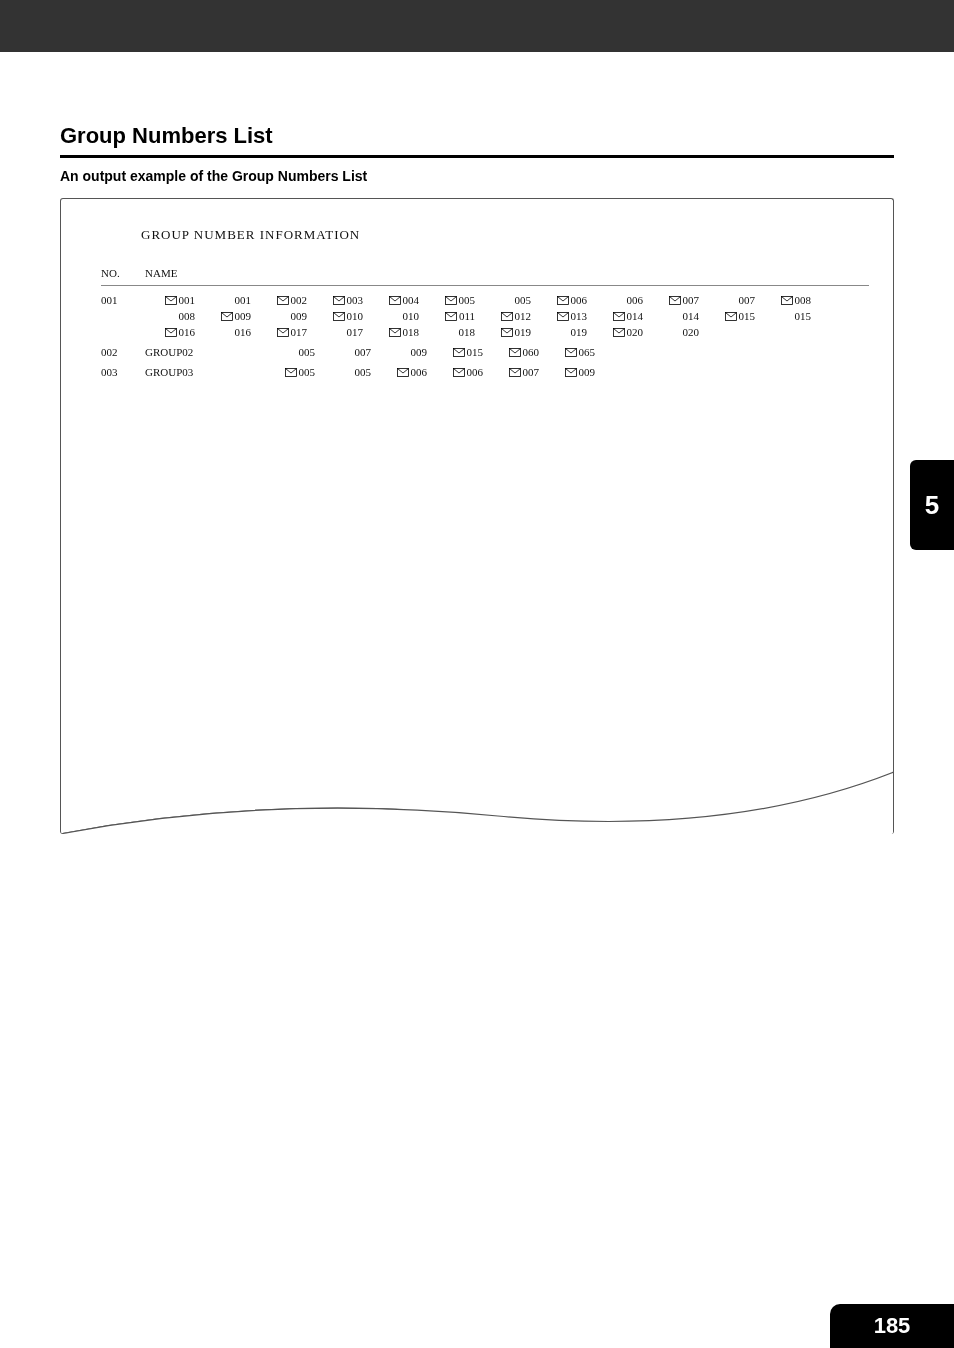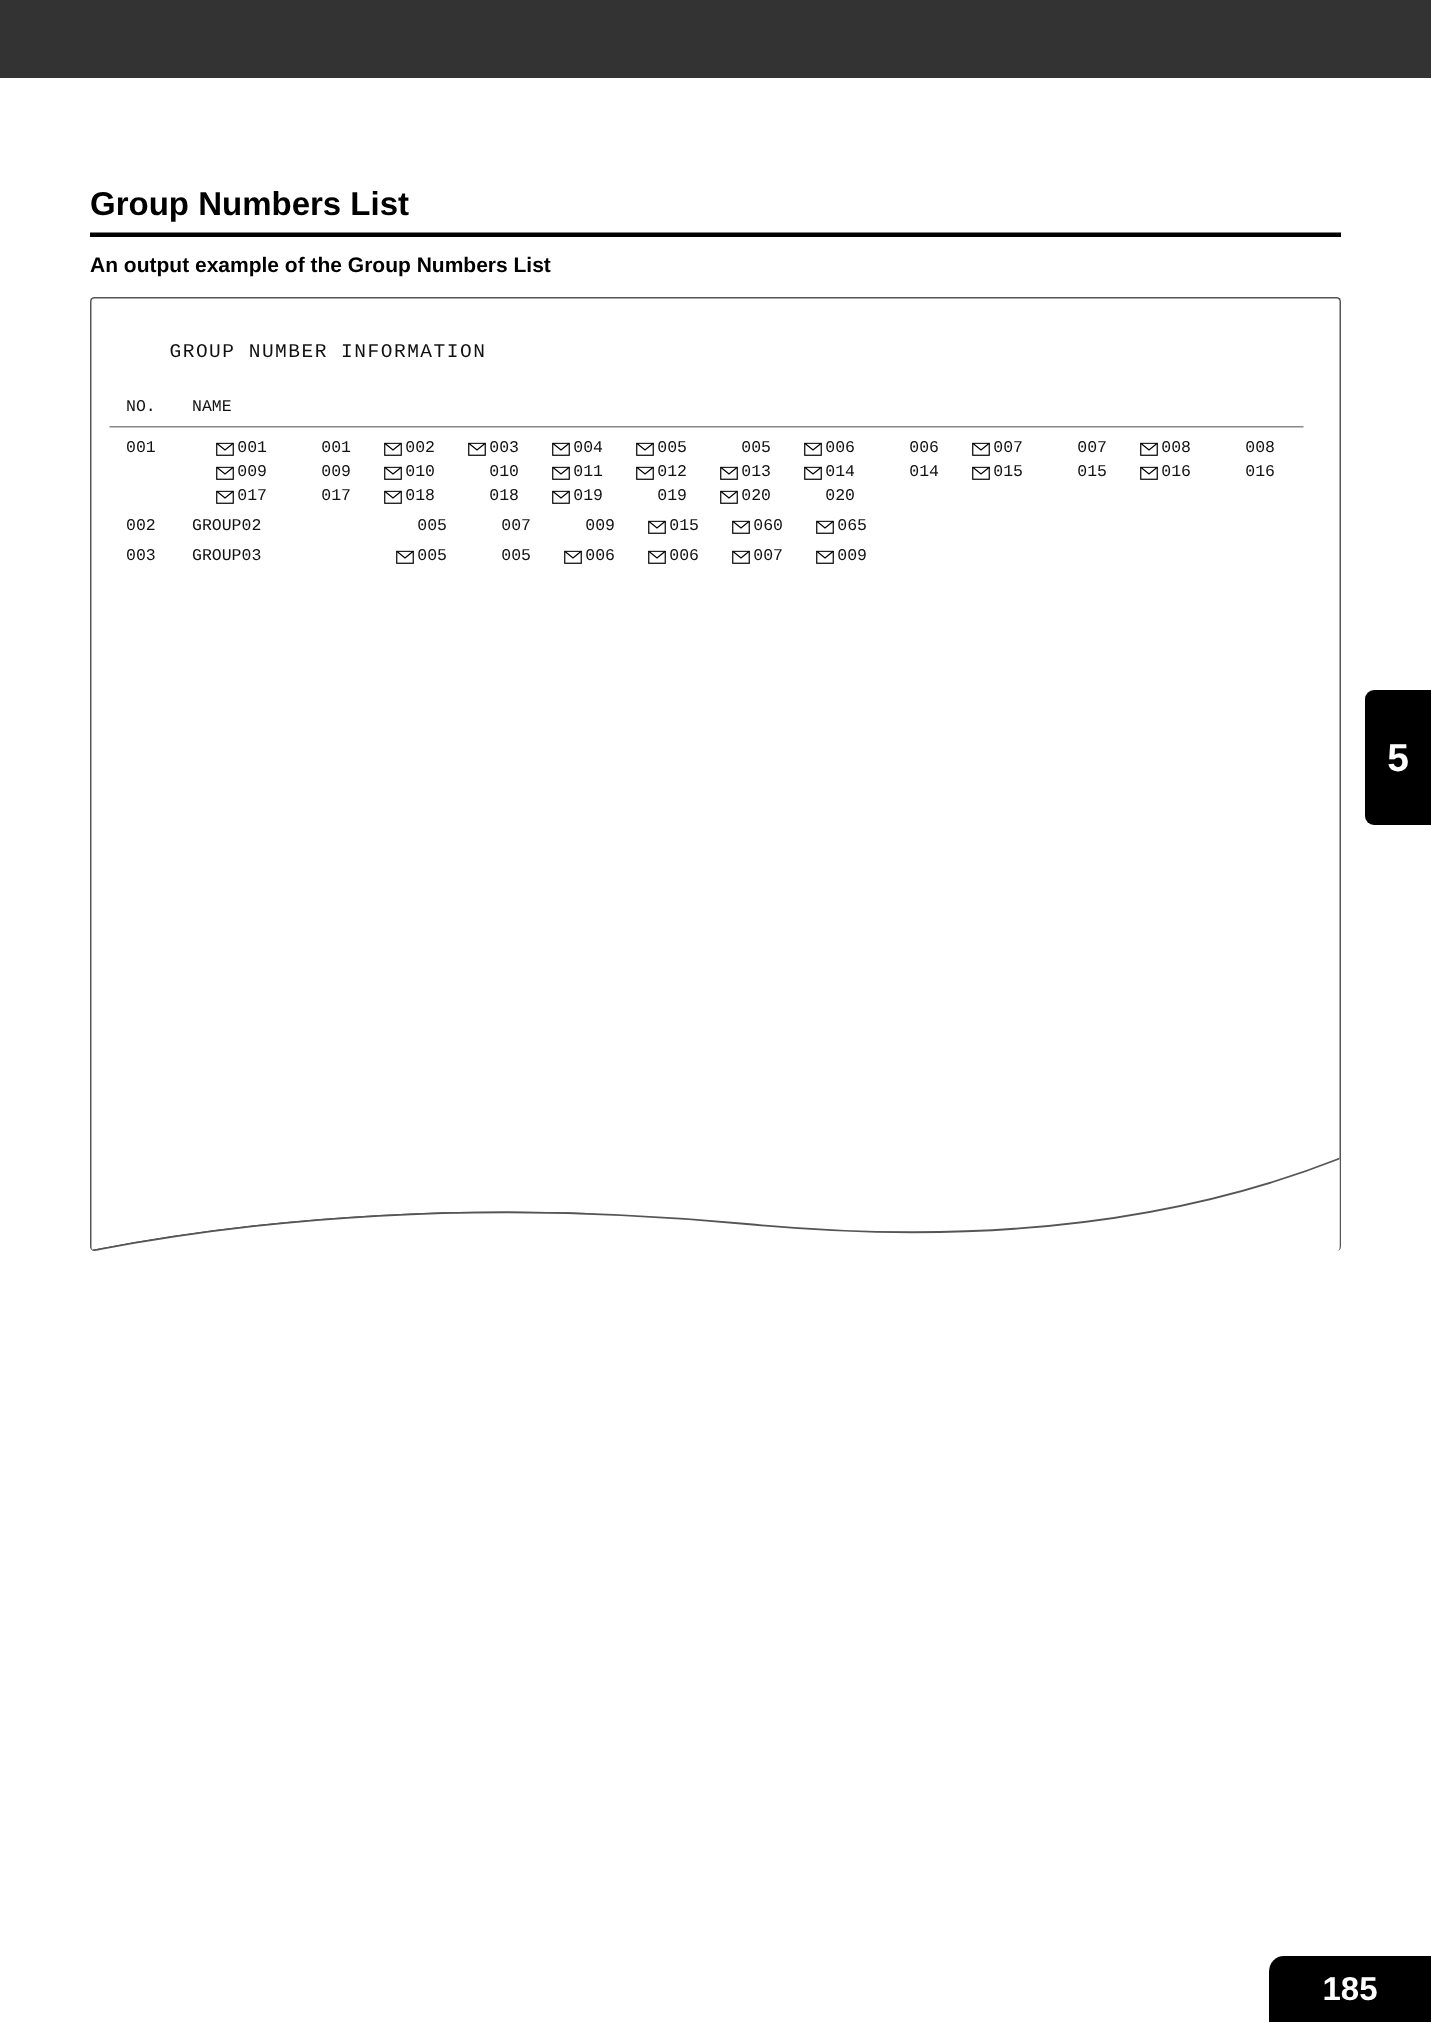--- a/index.html
+++ b/index.html
@@ -31,24 +31,24 @@
     }
     .subtitle {
       font-size: 14px;
       font-weight: bold;
       margin-bottom: 14px;
     }
     .output-frame {
       border: 1px solid #555;
       border-radius: 3px;
       border-bottom: none;
-      padding: 28px 24px 0 12px;
+      padding: 28px 24px 0 40px;
       height: 636px;
       position: relative;
-      font-family: Liberation Mono, monospace;
+      font-family: Liberation Serif, serif;
       font-size: 12px;
       color: #111;
       overflow: hidden;
     }
     .report-header {
       display: flex;
       margin-left: 40px;
       margin-bottom: 24px;
     }
     .report-title {
@@ -59,21 +59,21 @@
       margin-left: 140px;
       font-size: 11px;
       line-height: 1.6;
     }
     .meta-row { white-space: pre; }
     .table-header-row {
       display: flex;
       padding: 0 0 4px 0;
       font-size: 11px;
     }
-    .col-no { width: 44px; margin-left: 11px; }
+    .col-no { width: 44px; margin-left: 0; }
     .col-name { width: 120px; }
     .col-book { flex: 1; }
     .hr1 { border: none; border-top: 1px solid #888; margin: 2px 0 6px 0; }
     .group-row {
       display: flex;
       font-size: 11px;
       padding: 2px 0;
     }
     .entries-wrap {
       flex: 1;
@@ -112,21 +112,21 @@
       display: flex;
       align-items: center;
       justify-content: center;
       border-top-left-radius: 6px;
       border-bottom-left-radius: 6px;
     }
     .page-num-tab {
       position: absolute;
       right: 0;
       bottom: 0;
-      width: 108px;
+      width: 124px;
       height: 44px;
       background: #000;
       color: #fff;
       font-size: 22px;
       font-weight: bold;
       display: flex;
       align-items: center;
       justify-content: center;
       border-top-left-radius: 10px;
     }

